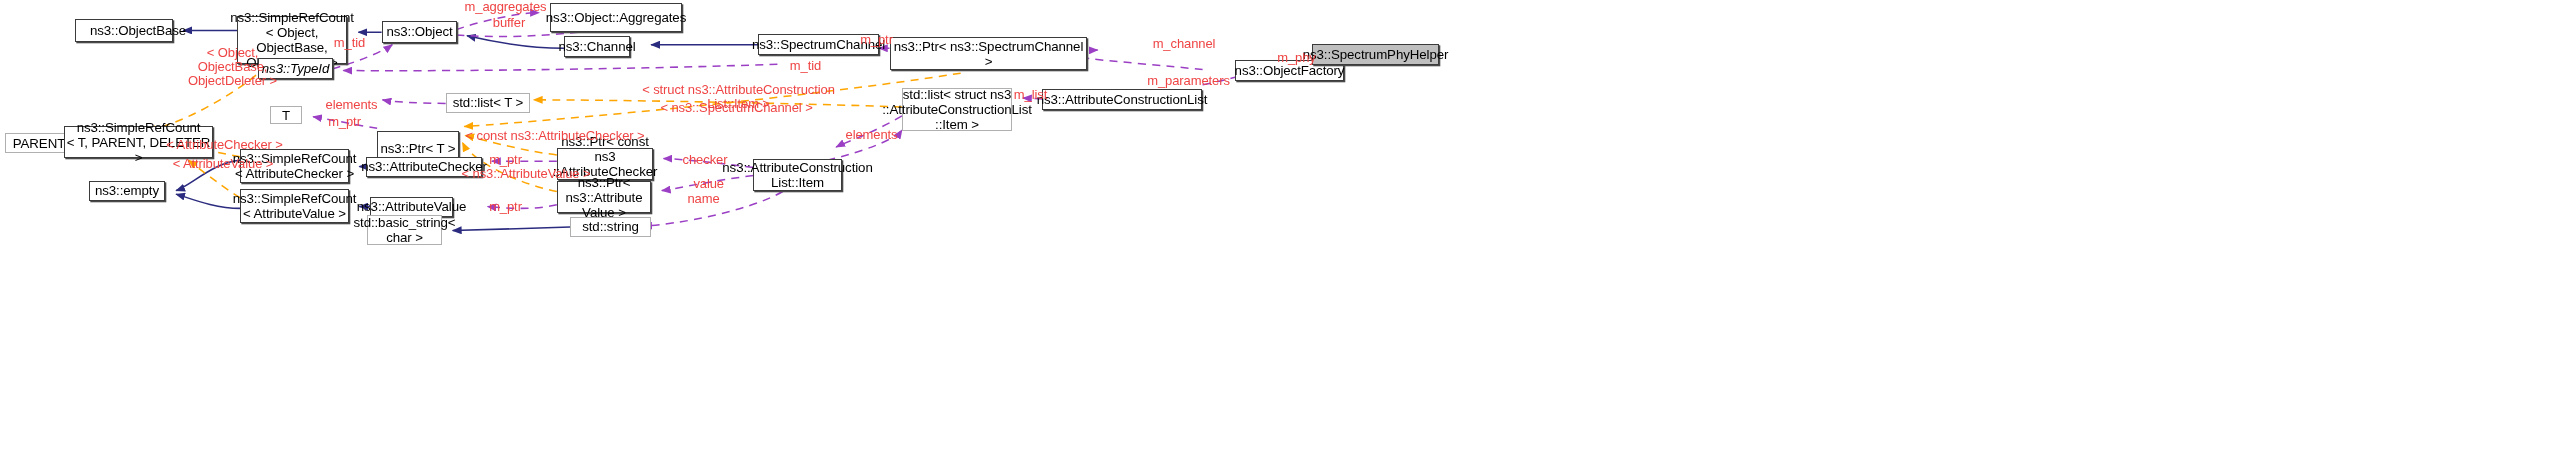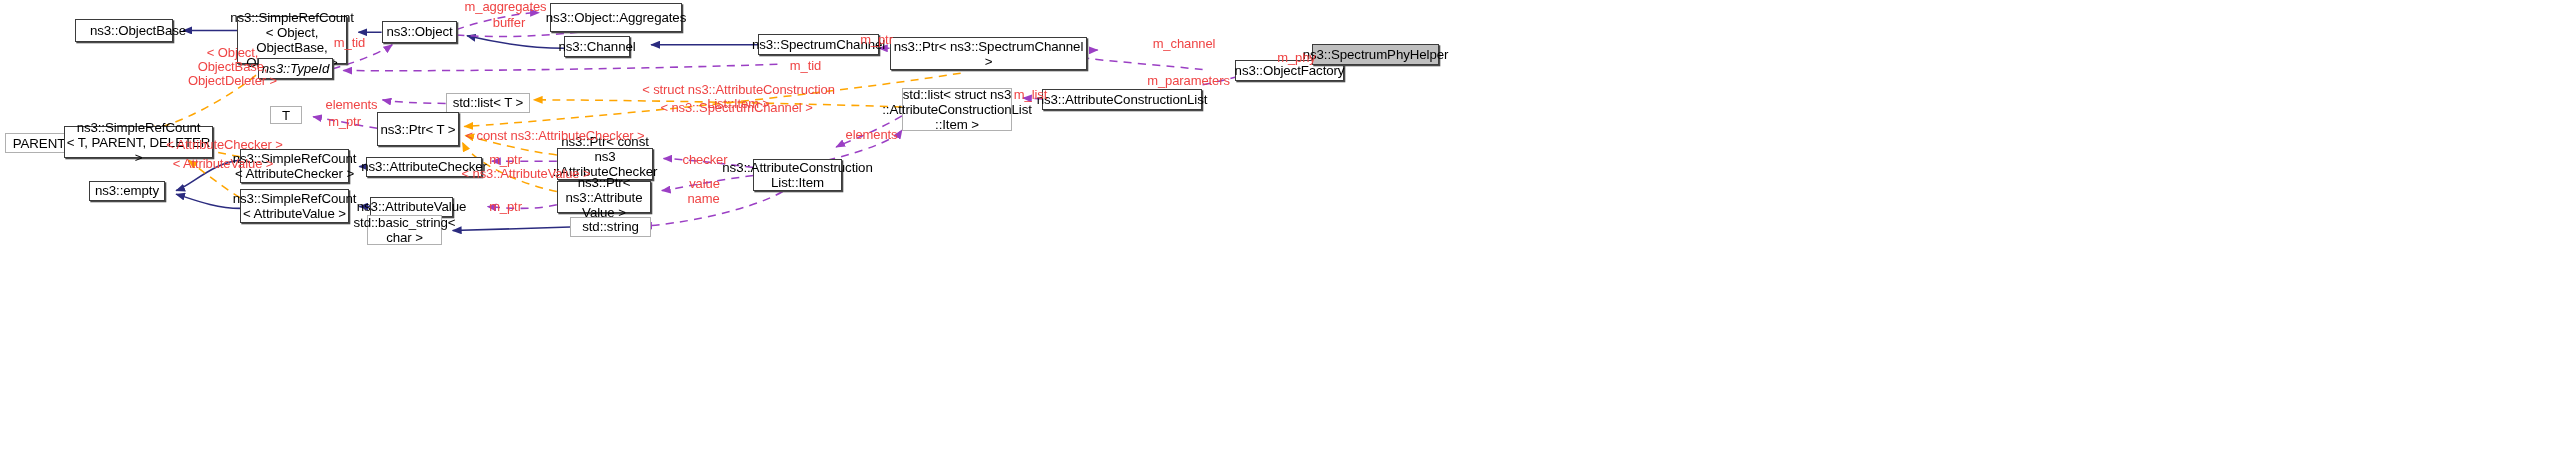--- a/index.html
+++ b/index.html
@@ -138,21 +138,21 @@
       <div class="node solid" style="left: 890px; top: 37px; width: 197px; height: 33px;">ns3::Ptr&lt; ns3::SpectrumChannel &gt;</div>
       <div class="node solid" style="left: 1203px; top: 60px; width: 109px; height: 21.3px; margin-left: 32px;">ns3::ObjectFactory</div>
       <div class="node focal" style="left: 1312px; top: 44px; width: 127px; height: 21.3px;">ns3::SpectrumPhyHelper</div>
       <div class="node solid" style="left: 258px; top: 58px; width: 75px; height: 21.3px; font-style: italic;">ns3::TypeId</div>
       <div class="node light" style="left: 446px; top: 93px; width: 84px; height: 19.6px;">std::list&lt; T &gt;</div>
       <div class="node light" style="left: 902px; top: 88px; width: 110px; height: 43px;">std::list&lt; struct ns3
 ::AttributeConstructionList
 ::Item &gt;</div>
       <div class="node solid" style="left: 1042px; top: 89px; width: 160px; height: 21.3px;">ns3::AttributeConstructionList</div>
       <div class="node light" style="left: 270px; top: 106px; width: 32px; height: 18px;">T</div>
-      <div class="node solid" style="left: 377px; top: 112px; width: 82px; height: 34px;">ns3::Ptr&lt; T &gt;</div>
+      <div class="node solid" style="left: 377px; top: 131px; width: 82px; height: 34px;">ns3::Ptr&lt; T &gt;</div>
       <div class="node light" style="left: 5px; top: 133px; width: 68px; height: 20px;">PARENT</div>
       <div class="node solid" style="left: 64px; top: 126px; width: 149px; height: 32px;">ns3::SimpleRefCount
 &lt; T, PARENT, DELETER &gt;</div>
       <div class="node solid" style="left: 240px; top: 149px; width: 109px; height: 34px;">ns3::SimpleRefCount
 &lt; AttributeChecker &gt;</div>
       <div class="node solid" style="left: 366px; top: 157px; width: 116px; height: 19.6px;">ns3::AttributeChecker</div>
       <div class="node solid" style="left: 557px; top: 148px; width: 96px; height: 32px;">ns3::Ptr&lt; const ns3
 ::AttributeChecker &gt;</div>
       <div class="node solid" style="left: 753px; top: 159px; width: 89px; height: 32px;">ns3::AttributeConstruction
 List::Item</div>
@@ -184,19 +184,19 @@
       <div class="edge-label" style="left: 1146px; top: 74px; width: 85px;">m_parameters</div>
       <div class="edge-label" style="left: 322px; top: 98px; width: 59px;">elements</div>
       <div class="edge-label" style="left: 842px; top: 128px; width: 59px;">elements</div>
       <div class="edge-label" style="left: 325px; top: 115px; width: 39px;">m_ptr</div>
       <div class="edge-label" style="left: 465px; top: 129px; width: 180px; text-align: center;">&lt; const ns3::AttributeChecker &gt;</div>
       <div class="edge-label" style="left: 165px; top: 138px; width: 119px;">&lt; AttributeChecker &gt;</div>
       <div class="edge-label" style="left: 168px; top: 157px; width: 110px;">&lt; AttributeValue &gt;</div>
       <div class="edge-label" style="left: 486px; top: 153px; width: 39px;">m_ptr</div>
       <div class="edge-label" style="left: 460px; top: 167px; width: 132px;">&lt; ns3::AttributeValue &gt;</div>
       <div class="edge-label" style="left: 679px; top: 153px; width: 52px;">checker</div>
-      <div class="edge-label" style="left: 685px; top: 177px; width: 39px;">value</div>
+      <div class="edge-label" style="left: 685px; top: 177px; width: 39px; text-align: right;">value</div>
       <div class="edge-label" style="left: 683px; top: 192px; width: 41px;">name</div>
       <div class="edge-label" style="left: 486px; top: 200px; width: 39px;">m_ptr</div>
     </div>
 
 </div>
 
 
 </body></html>

